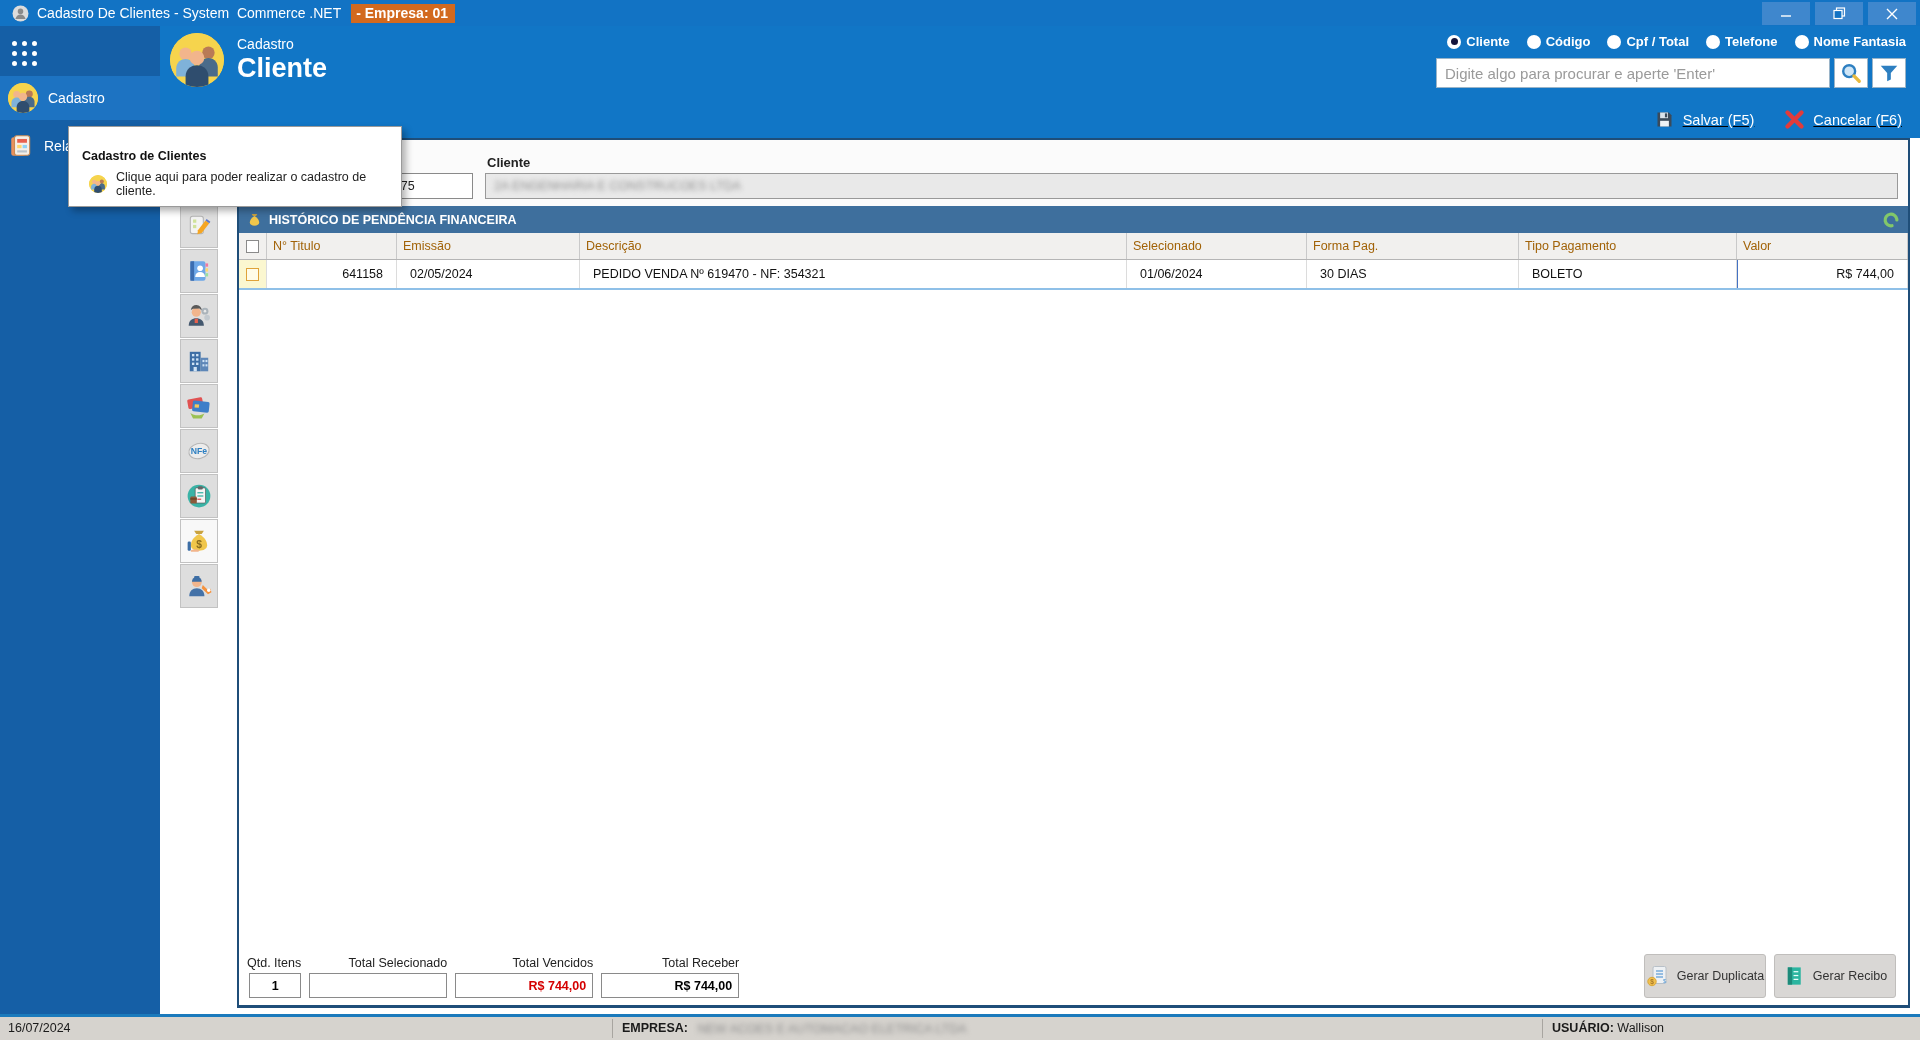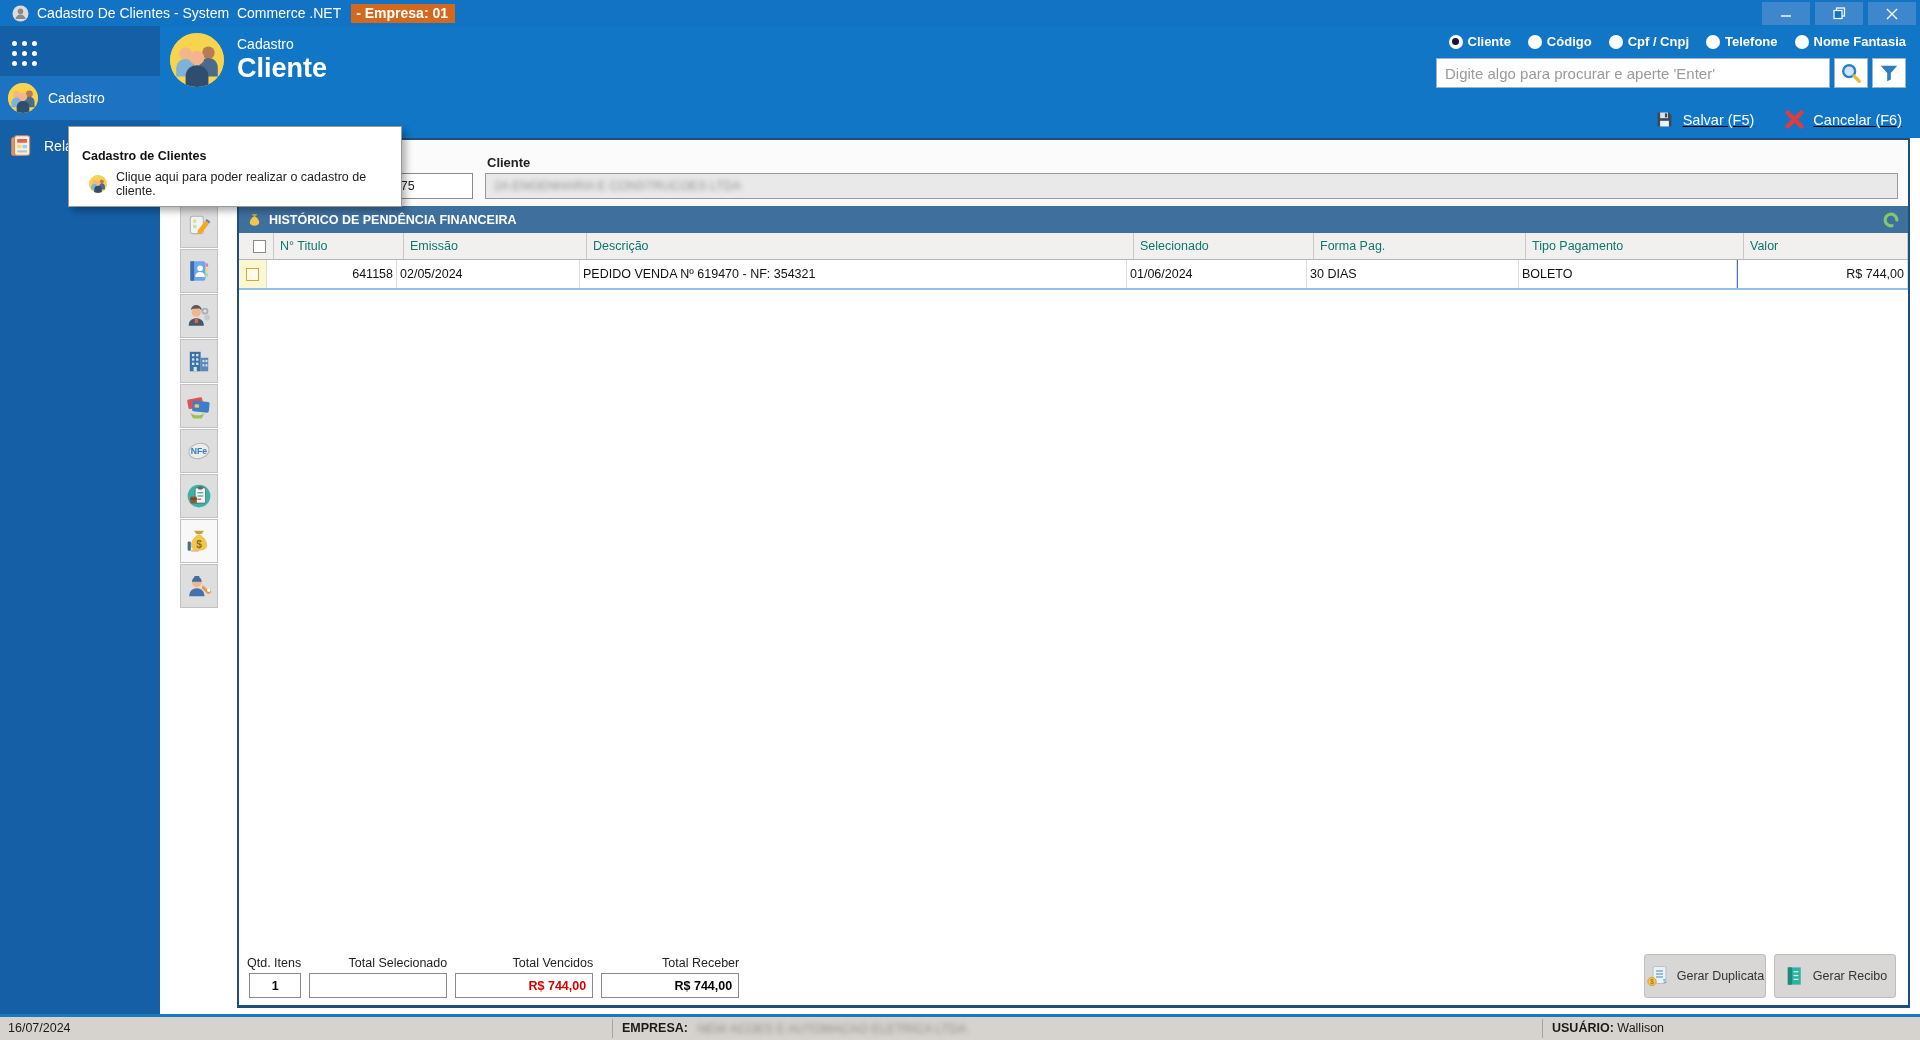--- a/index.html
+++ b/index.html
@@ -91,29 +91,29 @@
   
   .section-bar { height:27px; background:#3e6f9d; color:#fff; display:flex;
     align-items:center; gap:7px; padding:0 8px; font-weight:bold; font-size:12.5px;
     flex:0 0 auto; }
   .section-bar .spacer { flex:1; }
 
   
   .grid-cols { display:grid;
     grid-template-columns:28px 130px 183px 547px 180px 212px 218px minmax(0,1fr); }
   .thead { height:27px; background:#f1f0ee; border-bottom:1px solid #b5b5b5;
-    font-size:12.5px; color:#0f766e; flex:0 0 auto;padding-left:7px; }
+    font-size:12.5px; color:#a16207; flex:0 0 auto; }
   .thead > div { border-right:1px solid #c9c9c9; line-height:26px; padding:0 6px;
     overflow:hidden; white-space:nowrap; }
   .thead .cbc, .trow .cbc { display:flex; align-items:center; justify-content:center;
     padding:0; }
   .cb { width:13px; height:13px; border:1px solid #8a8a8a; background:#fff; }
   .trow { height:30px; background:#fff; border-bottom:2px solid #8fc0e8;
     font-size:12.5px; color:#111; flex:0 0 auto; }
-  .trow > div { border-right:1px solid #dcdcdc; line-height:28px; padding:0 3px;
+  .trow > div { border-right:1px solid #dcdcdc; line-height:28px; padding:0 13px;
     overflow:hidden; white-space:nowrap; }
   .trow .cbc { background:#fbf7d0; }
   .trow .cb { border-color:#dfa23a; background:#fffce8; }
   .cell-r { text-align:right; }
   .valor-cell { border-left:1px solid #4472c4; }
   .table-space { flex:1; min-height:0; }
 
   
   .totals { height:56px; flex:0 0 auto; display:flex; align-items:flex-end;
     padding:0 12px 7px 8px; gap:8px; }
@@ -248,21 +248,21 @@
           <span class="radio checked">
               <span class="rdot"></span>
               <span>Cliente</span>
             </span>
           <span class="radio">
               <span class="rdot"></span>
               <span>Código</span>
             </span>
           <span class="radio">
               <span class="rdot"></span>
-              <span>Cpf / Cnpj</span>
+              <span>Cpf / Total</span>
             </span>
           <span class="radio">
               <span class="rdot"></span>
               <span>Telefone</span>
             </span>
           <span class="radio">
               <span class="rdot"></span>
               <span>Nome Fantasia</span>
             </span>
         </div>

